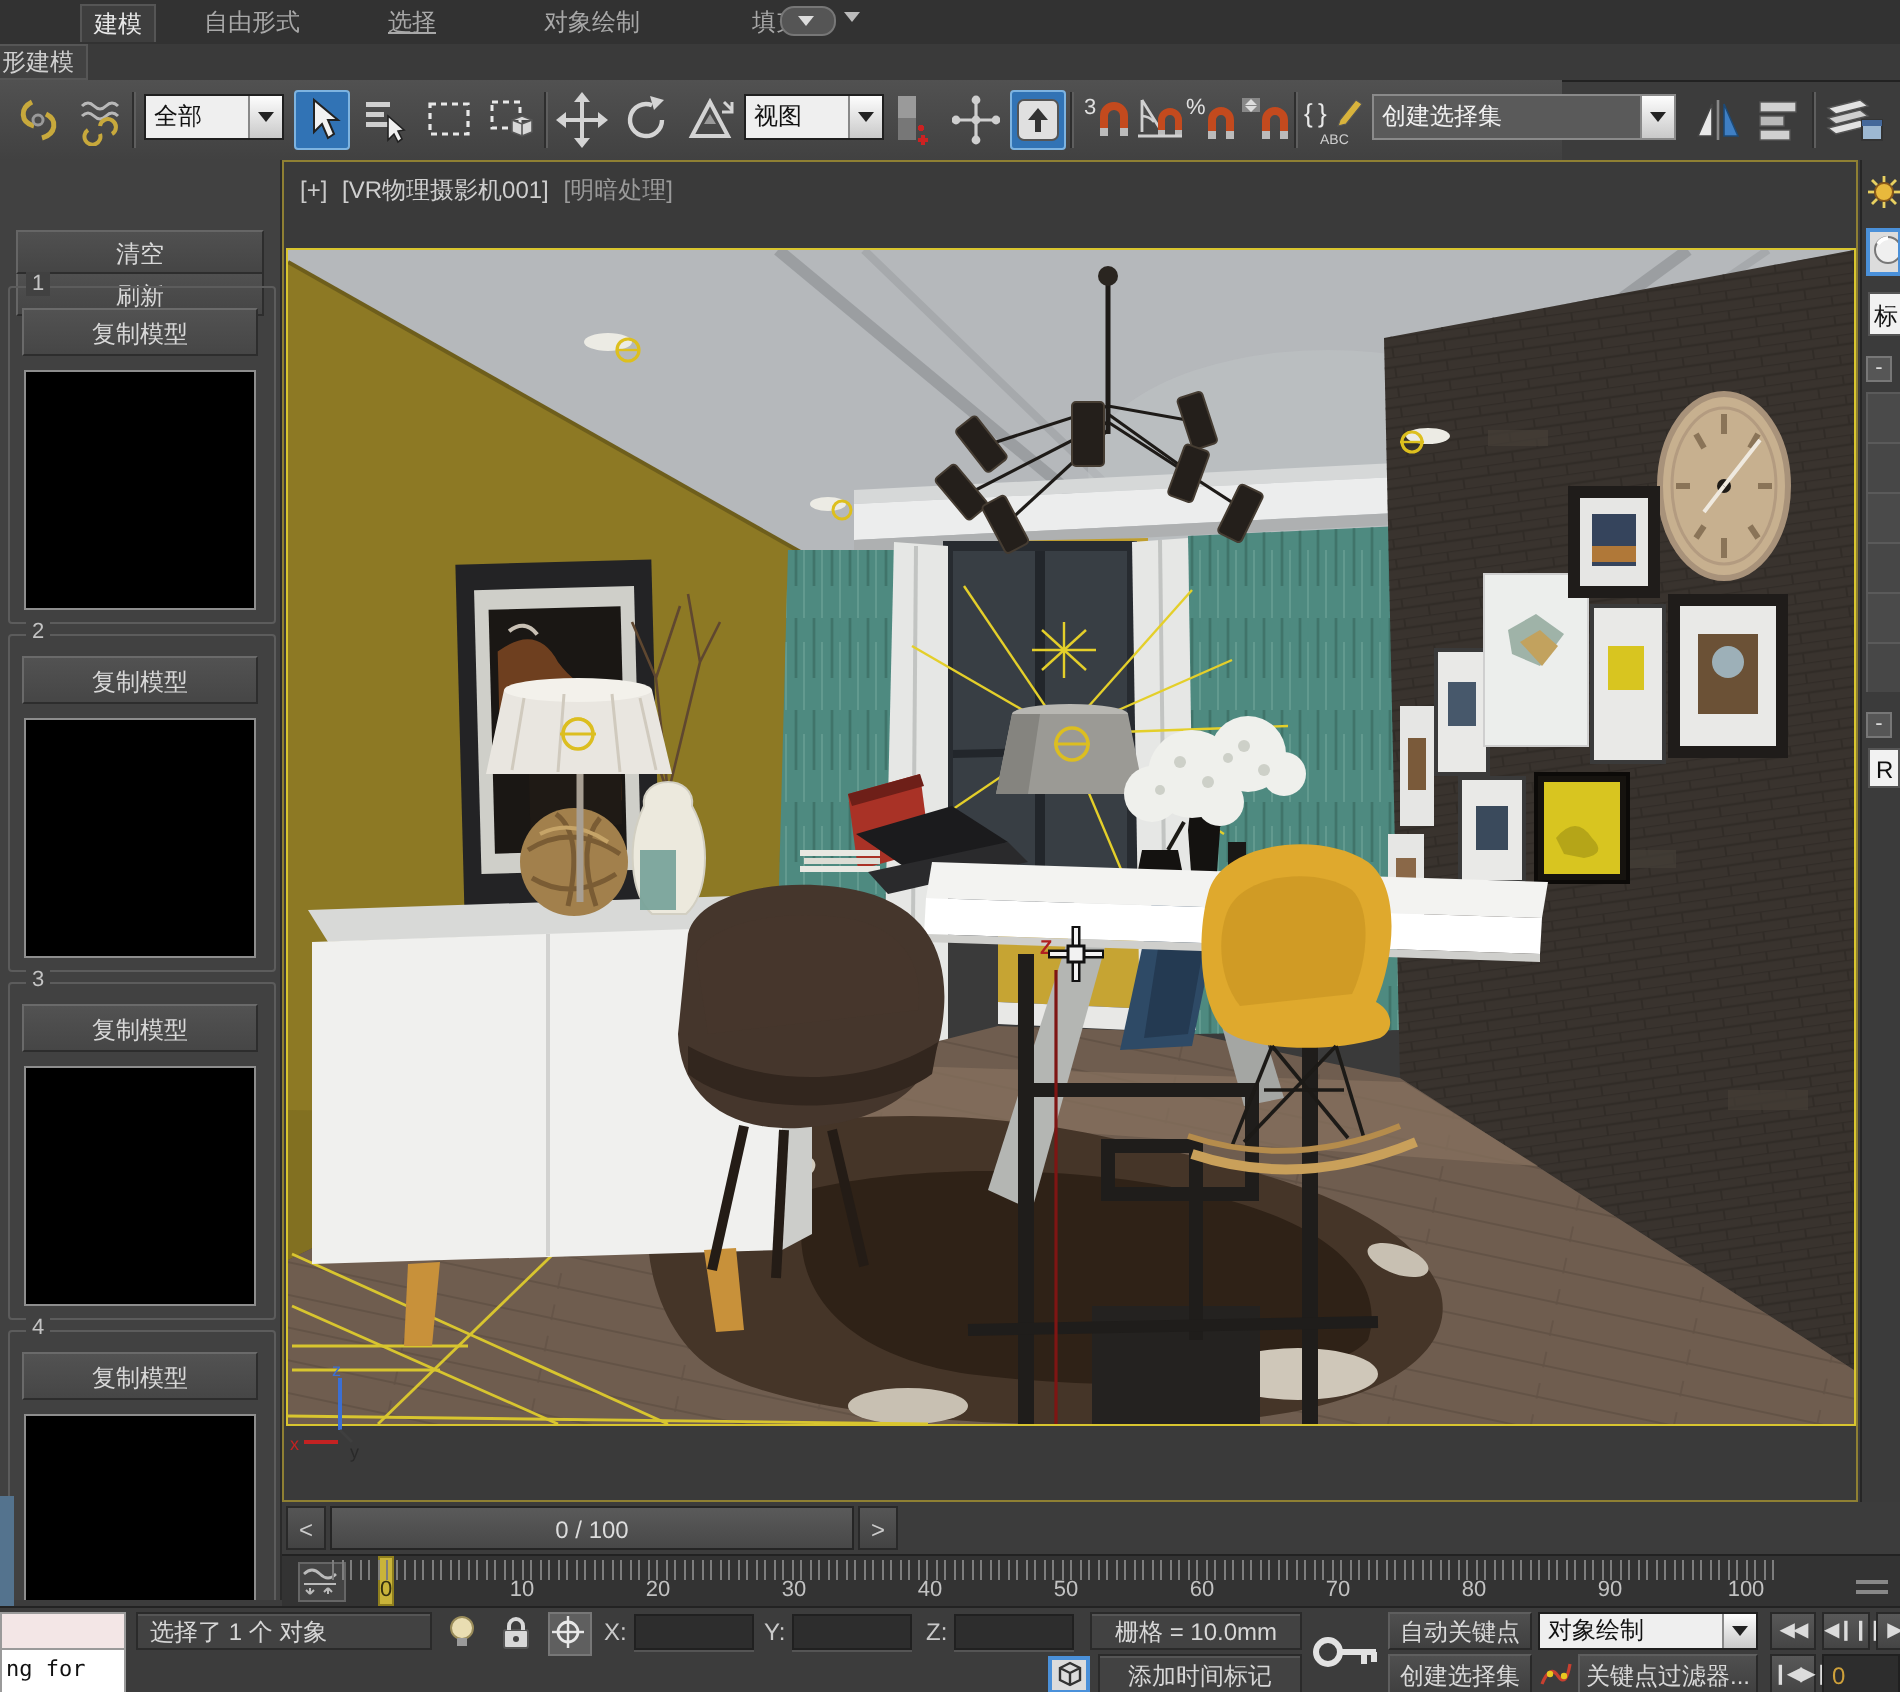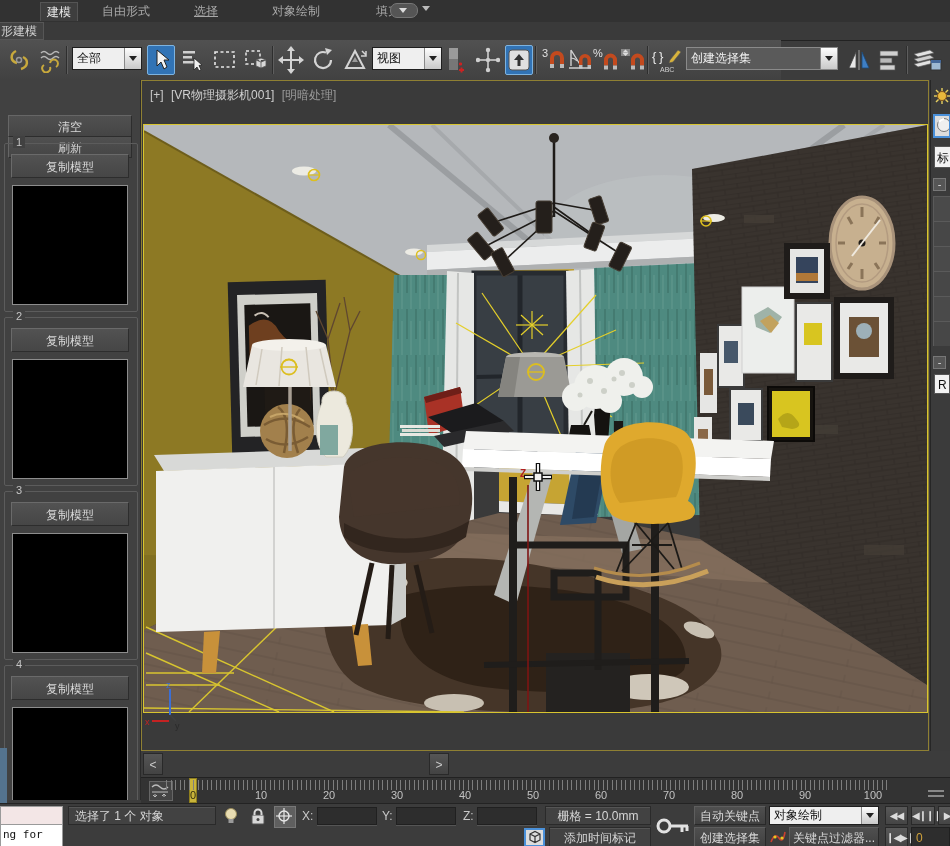--- a/index.html
+++ b/index.html
@@ -691,20 +691,21 @@
     <div style="height:24px;border-bottom:1px solid #5a5a5a;background:#474747;"></div>
     <div style="height:24px;border-bottom:1px solid #5a5a5a;background:#4a4a4a;"></div>
     <div style="height:24px;background:#474747;"></div>
   </div>
   <div class="abs rp" style="left:2px;top:276px;width:13px;height:13px;background:#565656;border:1px solid #777;color:#ddd;font-size:11px;line-height:11px;text-align:center;">-</div>
   <div class="abs rp" style="left:3px;top:294px;width:16px;height:20px;background:#f2f2f2;border:1px solid #555;color:#111;font-size:12px;line-height:20px;padding-left:3px;">R</div>
 </div>
 
 <div class="abs" id="timerow">
   <div class="abs tsbtn" style="left:2px;">&lt;</div>
+  <div class="abs" id="tslider">0 / 100</div>
   <div class="abs tsbtn" style="left:288px;">&gt;</div>
 </div>
 
 <div class="abs" id="ruler">
   <div class="tbicon">
     <svg width="20" height="16">
         <path d="M2,5 q4,-4 8,0 q4,4 8,0" stroke="#bbb" stroke-width="1.3" fill="none"></path>
         <line x1="2" y1="10" x2="18" y2="10" stroke="#bbb"></line>
         <path d="M5,12 l0,3 M5,15 l-2,-2 M5,15 l2,-2 M14,15 l0,-3 M14,12 l-2,2 M14,12 l2,2" stroke="#bbb" stroke-width="1"></path>
       </svg>

